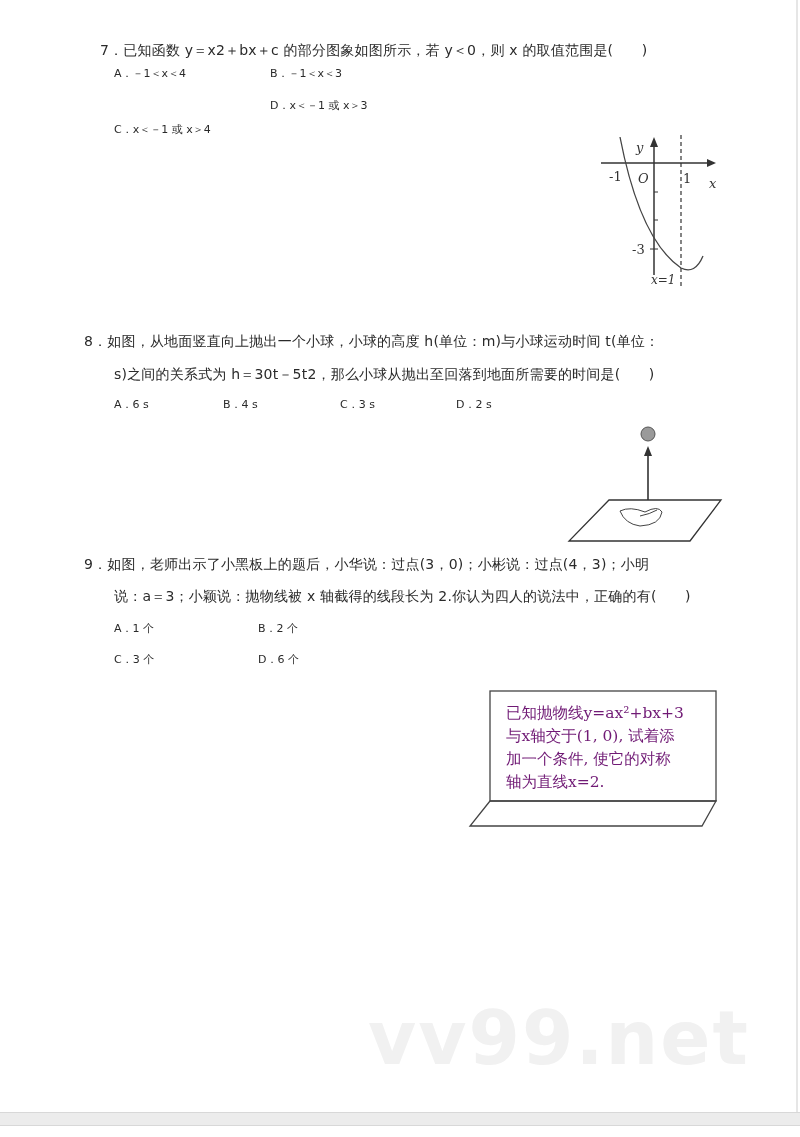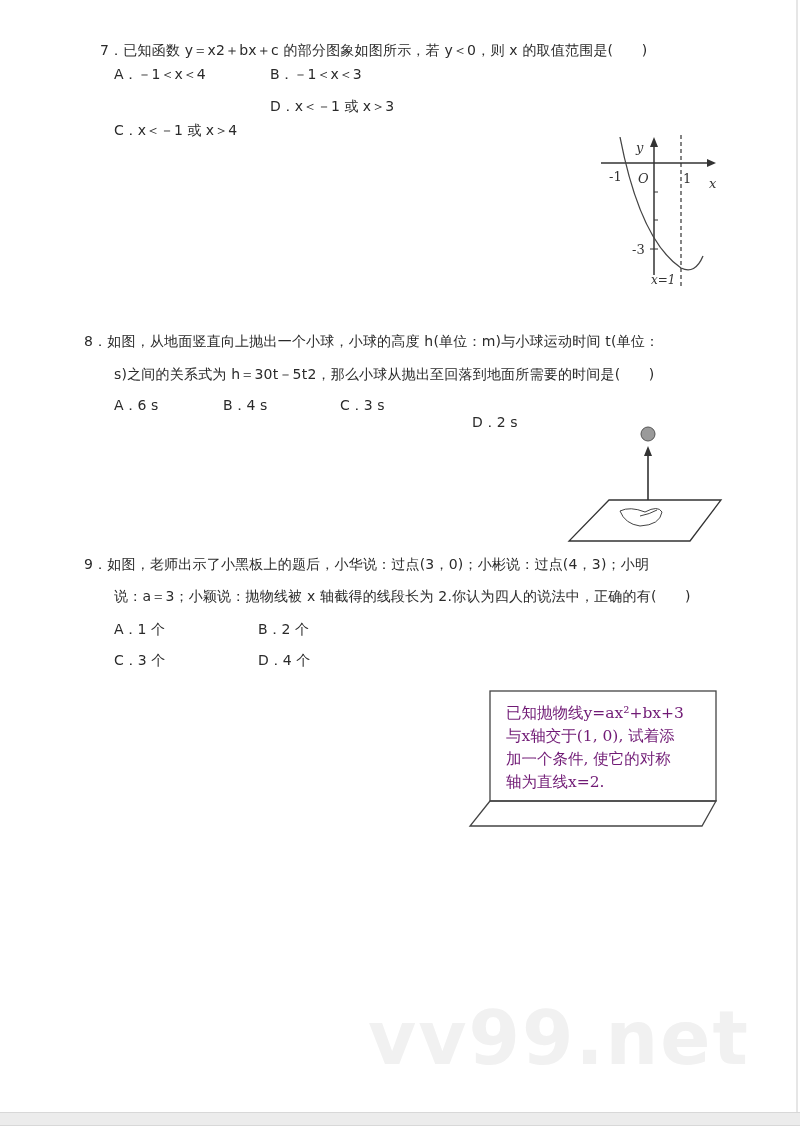--- a/index.html
+++ b/index.html
@@ -2,21 +2,21 @@
 <html><head>
 <meta charset="utf-8">
 <style>
   html, body { margin: 0; padding: 0; }
   body {
     width: 800px; height: 1137px; background: #ffffff; position: relative; overflow: hidden;
     font-family: "DejaVu Sans", sans-serif; color: #2a2a2a;
   }
   .page { position: absolute; left: 0; top: 0; width: 796px; height: 1112px; background: #fff; border-right: 2px solid #e6e6e6; }
   .line { position: absolute; font-size: 14px; white-space: nowrap; letter-spacing: 0.2px; }
-  .opt { position: absolute; font-size: 14px; white-space: nowrap; }
+  .opt { position: absolute; font-size: 11px; white-space: nowrap; }
   .sep { position: absolute; left: 0; top: 1112px; width: 800px; height: 12px; background: #ececec; border-top: 1px solid #d8d8d8; border-bottom: 1px solid #d8d8d8; }
   .watermark { position: absolute; left: 368px; top: 995px; font-family: "DejaVu Sans", sans-serif; font-weight: bold; font-size: 74px; color: #f1f1f1; letter-spacing: 2px; }
   svg { position: absolute; }
   .serif { font-family: "DejaVu Serif", serif; }
 </style>
 </head>
 <body>
 
 <div class="page">
 
@@ -48,37 +48,37 @@
     <text x="636" y="152" font-size="13" font-style="italic" fill="#333" font-family="DejaVu Serif, serif">y</text>
     <text x="632" y="254" font-size="13" fill="#333" font-family="DejaVu Serif, serif">-3</text>
     <text x="651" y="284" font-size="12" font-style="italic" fill="#333" font-family="DejaVu Serif, serif">x=1</text>
   </svg>
 
   <div class="line" style="left:84px; top:333px;">8．如图，从地面竖直向上抛出一个小球，小球的高度 h(单位：m)与小球运动时间 t(单位：</div>
   <div class="line" style="left:114px; top:366px;">s)之间的关系式为 h＝30t－5t2，那么小球从抛出至回落到地面所需要的时间是(　　)</div>
   <div class="opt" style="left:114px; top:397px;">A．6 s</div>
   <div class="opt" style="left:223px; top:397px;">B．4 s</div>
   <div class="opt" style="left:340px; top:397px;">C．3 s</div>
-  <div class="opt" style="left:472px; top:397px;margin-top:17px;">D．2 s</div>
+  <div class="opt" style="left:456px; top:397px;">D．2 s</div>
 
   <svg style="left:560px; top:420px;" width="170" height="130" viewBox="560 420 170 130">
     <circle cx="648" cy="434" r="7" fill="#9a9a9a" stroke="#555" stroke-width="1"></circle>
     <line x1="648" y1="500" x2="648" y2="452" stroke="#333" stroke-width="1.6"></line>
     <polygon points="648,446 644,456 652,456" fill="#333"></polygon>
     <polygon points="609,500 721,500 690,541 569,541" fill="none" stroke="#333" stroke-width="1.3"></polygon>
     <path d="M 620 511 Q 630 506 645 512 Q 658 505 662 512 Q 660 525 640 526 Q 625 524 620 511 Z" fill="none" stroke="#444" stroke-width="1"></path>
     <path d="M 640 516 Q 650 514 657 510" fill="none" stroke="#444" stroke-width="1"></path>
   </svg>
 
   <div class="line" style="left:84px; top:556px;">9．如图，老师出示了小黑板上的题后，小华说：过点(3，0)；小彬说：过点(4，3)；小明</div>
   <div class="line" style="left:114px; top:588px;">说：a＝3；小颖说：抛物线被 x 轴截得的线段长为 2.你认为四人的说法中，正确的有(　　)</div>
   <div class="opt" style="left:114px; top:621px;">A．1 个</div>
   <div class="opt" style="left:258px; top:621px;">B．2 个</div>
   <div class="opt" style="left:114px; top:652px;">C．3 个</div>
-  <div class="opt" style="left:258px; top:652px;">D．4 个</div>
+  <div class="opt" style="left:258px; top:652px;">D．6 个</div>
 
   <svg style="left:465px; top:685px;" width="270" height="150" viewBox="465 685 270 150">
     <rect x="490" y="691" width="226" height="110" fill="#fff" stroke="#444" stroke-width="1.3"></rect>
     <polygon points="490,801 716,801 702,826 470,826" fill="none" stroke="#444" stroke-width="1.3"></polygon>
   </svg>
   <div style="position:absolute; left:506px; top:702px; width:205px; font-family:'DejaVu Serif', serif; font-size:15.5px; line-height:23px; color:#701a75;">
     <div>已知抛物线y=ax²+bx+3</div>
     <div>与x轴交于(1, 0), 试着添</div>
     <div>加一个条件, 使它的对称</div>
     <div>轴为直线x=2.</div>

